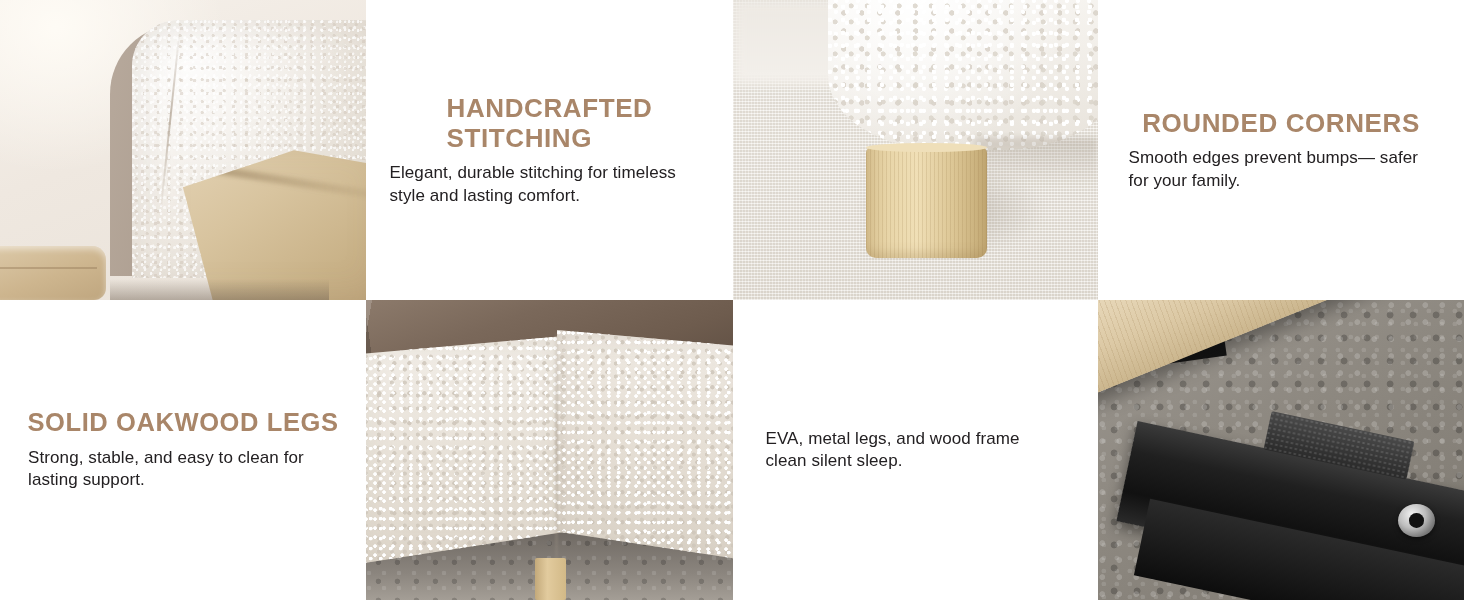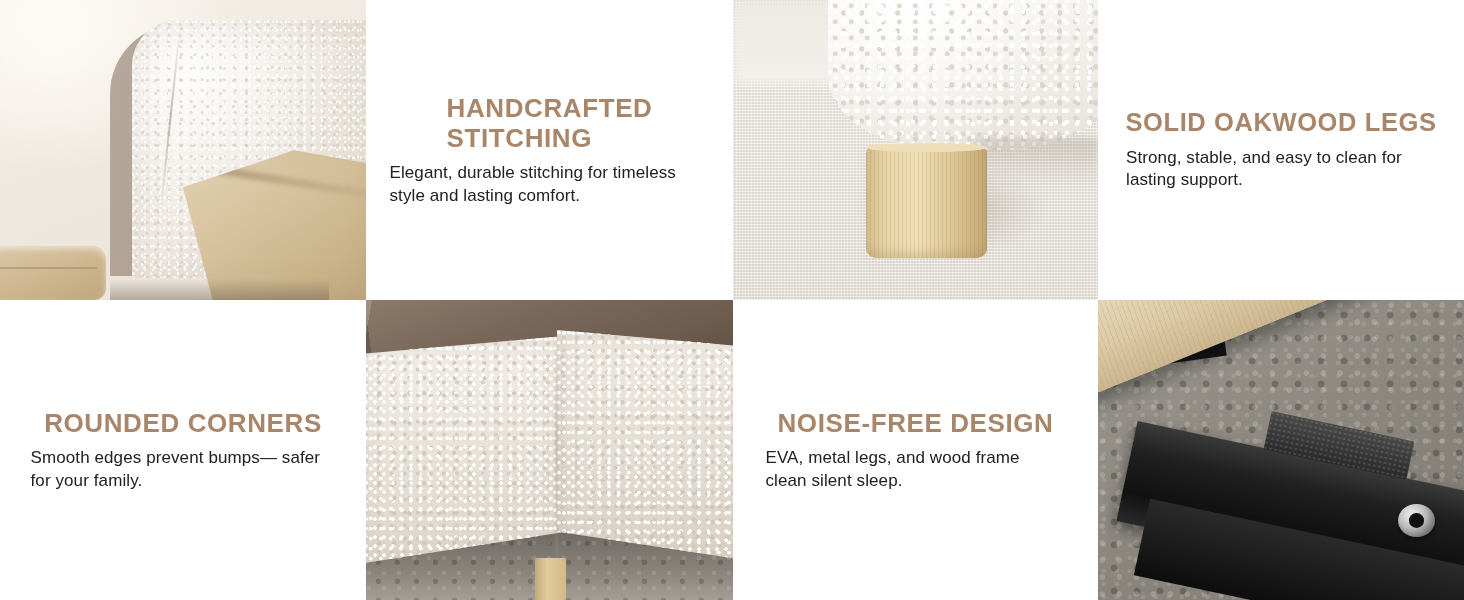--- a/index.html
+++ b/index.html
@@ -303,42 +303,41 @@
 
   <div class="cell photo p-oakleg">
     <div class="ol-carpet"></div>
     <div class="ol-blur"></div>
     <div class="ol-base"></div>
     <div class="ol-rightshadow"></div>
     <div class="ol-legshadow"></div>
     <div class="ol-leg"></div>
   </div>
 
+  <div class="cell text-panel t-rounded">
+    <div class="feat-title">ROUNDED CORNERS</div>
+    <div class="feat-desc">Smooth edges prevent bumps— safer for your family.</div>
+  </div>
+
   <div class="cell text-panel t-oak">
     <div class="feat-title">SOLID OAKWOOD LEGS</div>
     <div class="feat-desc">Strong, stable, and easy to clean for lasting support.</div>
-  </div>
-
-  <div class="cell text-panel t-rounded">
-    <div class="feat-title">ROUNDED CORNERS</div>
-    <div class="feat-desc">Smooth edges prevent bumps— safer for your family.</div>
   </div>
 
   <div class="cell photo p-corner">
     <div class="cn-carpet"></div>
     <div class="cn-bedding"></div>
     <div class="cn-underside"></div>
     <div class="cn-face-left"></div>
     <div class="cn-face-right"></div>
     <div class="cn-edge"></div>
     <div class="cn-leg"></div>
   </div>
 
   <div class="cell text-panel t-noise">
-    <div class="feat-title">NOISE-FREE DESIGN</div>
     <div class="feat-desc">EVA, metal legs, and wood frame clean silent sleep.</div>
   </div>
 
   <div class="cell photo p-frame">
     <div class="fr-carpet"></div>
     <div class="fr-rail-back"></div>
     <div class="fr-rail-main"></div>
     <div class="fr-rail-lower"></div>
     <div class="fr-eva"></div>
     <div class="fr-slat"></div>

